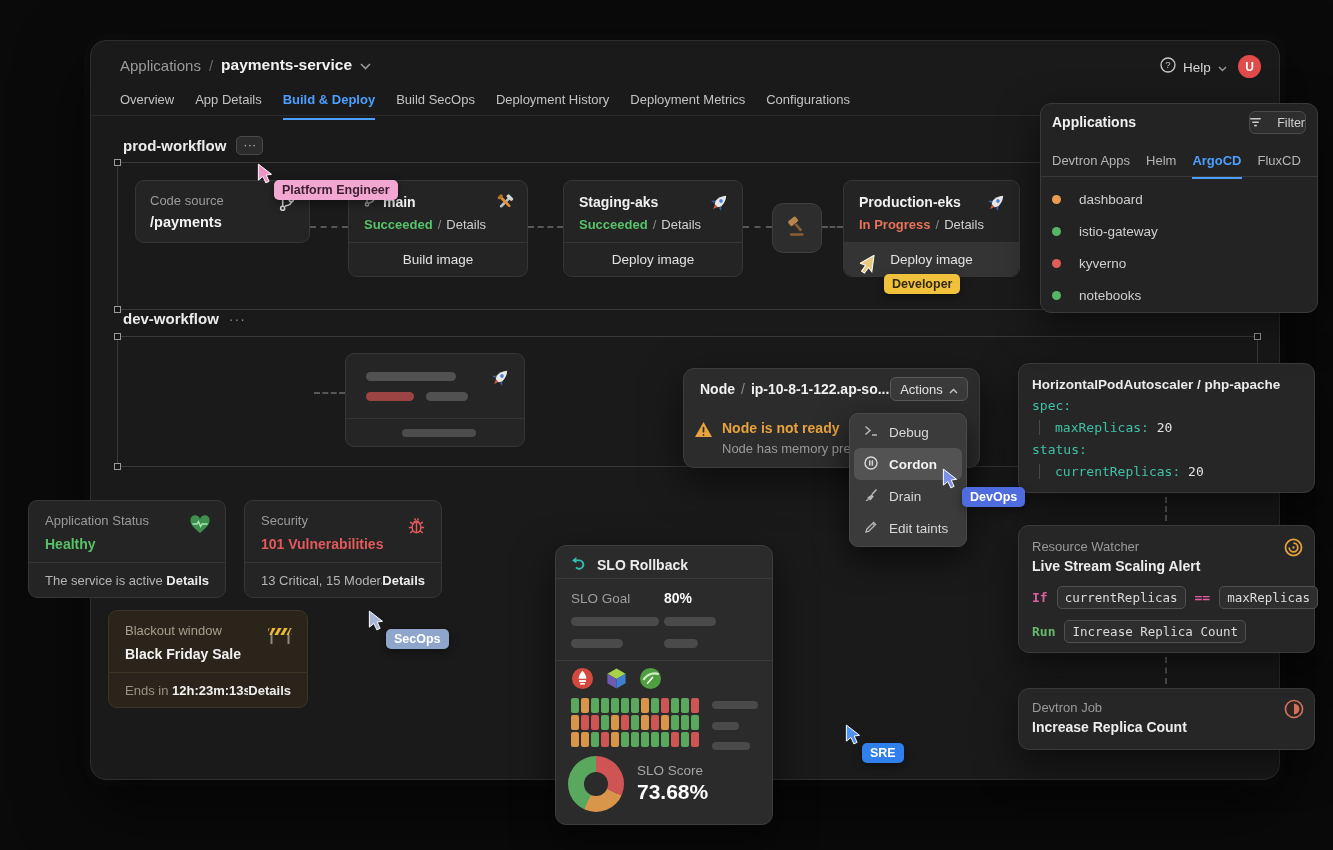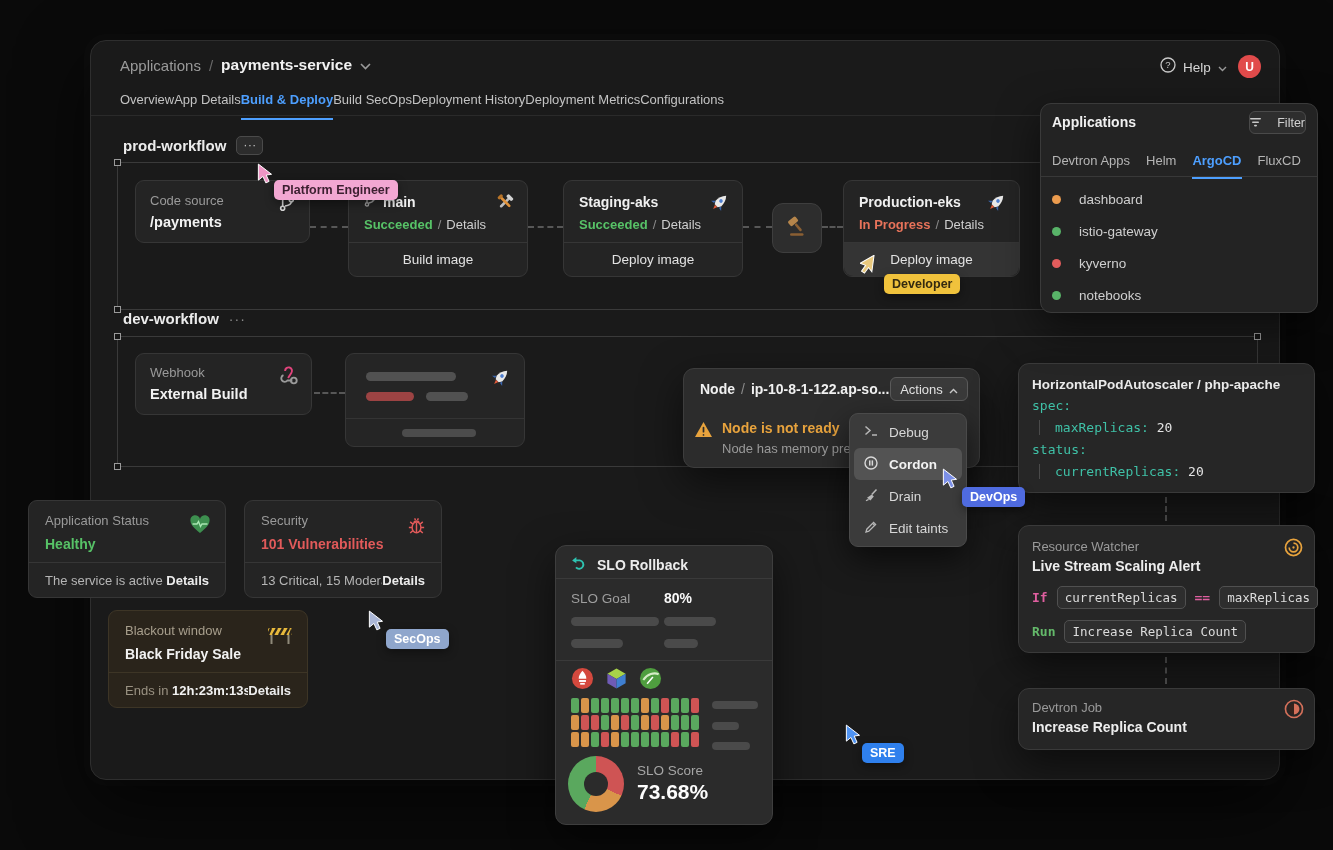--- a/index.html
+++ b/index.html
@@ -13,21 +13,21 @@
   .app-window { left:90px; top:40px; width:1190px; height:740px; background:#1a1a1a;
     border:1px solid #2e2e2e; border-radius:16px; box-shadow:0 24px 70px rgba(0,0,0,.65), 0 0 0 6px rgba(255,255,255,.015); z-index:1; }
   .crumb-row { left:120px; top:56px; display:flex; align-items:center; gap:8px; z-index:2; }
   .crumb-section { font-size:15px; color:#9a9a9a; }
   .crumb-sep { font-size:15px; color:#6a6a6a; }
   .crumb-app { font-size:15.5px; font-weight:700; color:#f2f2f2; }
   .help-row { left:1160px; top:57px; display:flex; align-items:center; gap:7px; z-index:2; }
   .help-label { font-size:13.5px; color:#d6d6d6; }
   .avatar { left:1238px; top:55px; width:23px; height:23px; border-radius:50%; background:#e14b4b;
     display:flex; align-items:center; justify-content:center; font-size:12px; font-weight:700; color:#fff; z-index:2; }
-  .tabs-row { left:120px; top:92px; display:flex; z-index:2; }
+  .tabs-row { left:120px; top:92px; display:flex; gap:21px; z-index:2; }
   .tab { font-size:13px; color:#c3c3c3; padding-bottom:11px; cursor:default; }
   .tab.active { color:#4d9fff; font-weight:700; border-bottom:2.5px solid #4d9fff; }
   .header-divider { left:91px; top:115px; width:1188px; height:1px; background:#2a2a2a; z-index:1; }
 
   
   .wf-label-row { display:flex; align-items:center; gap:10px; z-index:2; }
   .wf-title { font-size:15px; font-weight:700; color:#ececec; }
   .more-btn { width:27px; height:19px; border:1px solid #4a4a4a; background:#2c2c2c; border-radius:5px;
     color:#bdbdbd; font-size:13px; line-height:15px; text-align:center; }
   .more-dots { color:#8a8a8a; font-size:14px; letter-spacing:1px; }
@@ -306,29 +306,20 @@
     <span class="more-dots">···</span>
   </div>
   <div class="abs wf-box" style="left:117px; top:336px; width:1141px; height:131px;"></div>
   <div class="abs handle" style="left:114px; top:333px;"></div>
   <div class="abs handle" style="left:1254px; top:333px;"></div>
   <div class="abs handle" style="left:114px; top:463px;"></div>
   <div class="abs handle" style="left:1254px; top:463px;"></div>
 
   <div class="abs dash-h" style="left:314px; top:392px; width:31px;"></div>
 
-  <div class="abs card" style="left:135px; top:353px; width:177px; height:62px; padding:11px 14px;">
-    <div class="cs-label">Webhook</div>
-    <div class="cs-value">External Build</div>
-    <span class="corner-ic"><svg width="23" height="23" viewBox="0 0 24 24" fill="none" stroke-width="2">
-          <path d="M9.5 6.2 a3.6 3.6 0 1 1 6.6 1.9 L12.6 13.6" stroke="#e0447c"></path>
-          <path d="M7.8 10.6 a3.6 3.6 0 1 0 4.1 5.6 h5.2" stroke="#9a9a9a"></path>
-          <circle cx="18.6" cy="16.2" r="3" stroke="#9a9a9a"></circle>
-        </svg></span>
-  </div>
 
   <div class="abs card" style="left:345px; top:353px; width:180px; height:94px; background:#252525;">
     <div class="skel-bar" style="left:20px; top:18px; width:90px; height:9px;"></div>
     <div class="skel-bar" style="left:20px; top:38px; width:48px; height:9px; background:#9c4343;"></div>
     <div class="skel-bar" style="left:80px; top:38px; width:42px; height:9px;"></div>
     <div class="skel-divider" style="top:64px;"></div>
     <div class="skel-bar" style="left:56px; top:75px; width:74px; height:8px; background:#4c4c4c;"></div>
     <span class="corner-ic" style="top:13px; right:13px;"><svg width="21" height="21" viewBox="0 0 20 20">
           <g transform="rotate(45 10 10)">
             <path d="M10 1 C13 4 13.8 8 13.8 11.5 L12 14.5 L8 14.5 L6.2 11.5 C6.2 8 7 4 10 1 Z" fill="#e8e8e8"></path>

